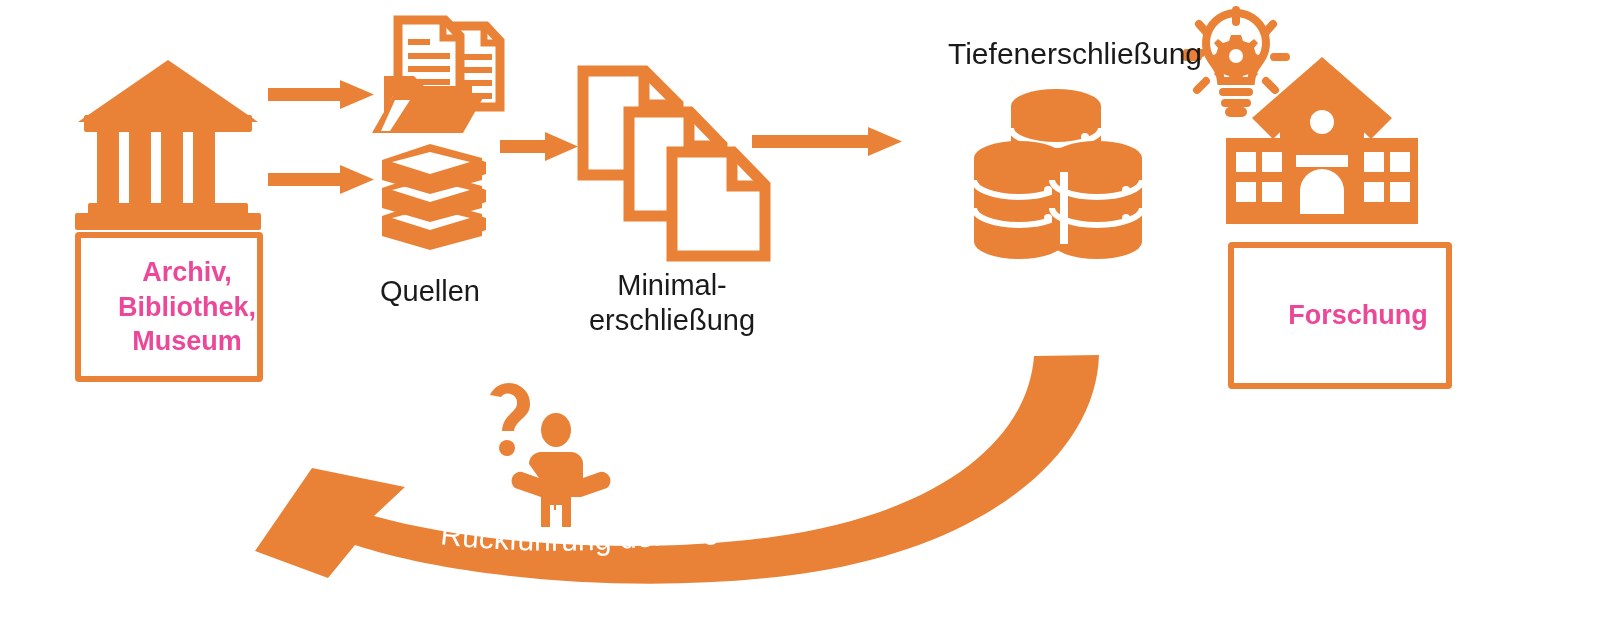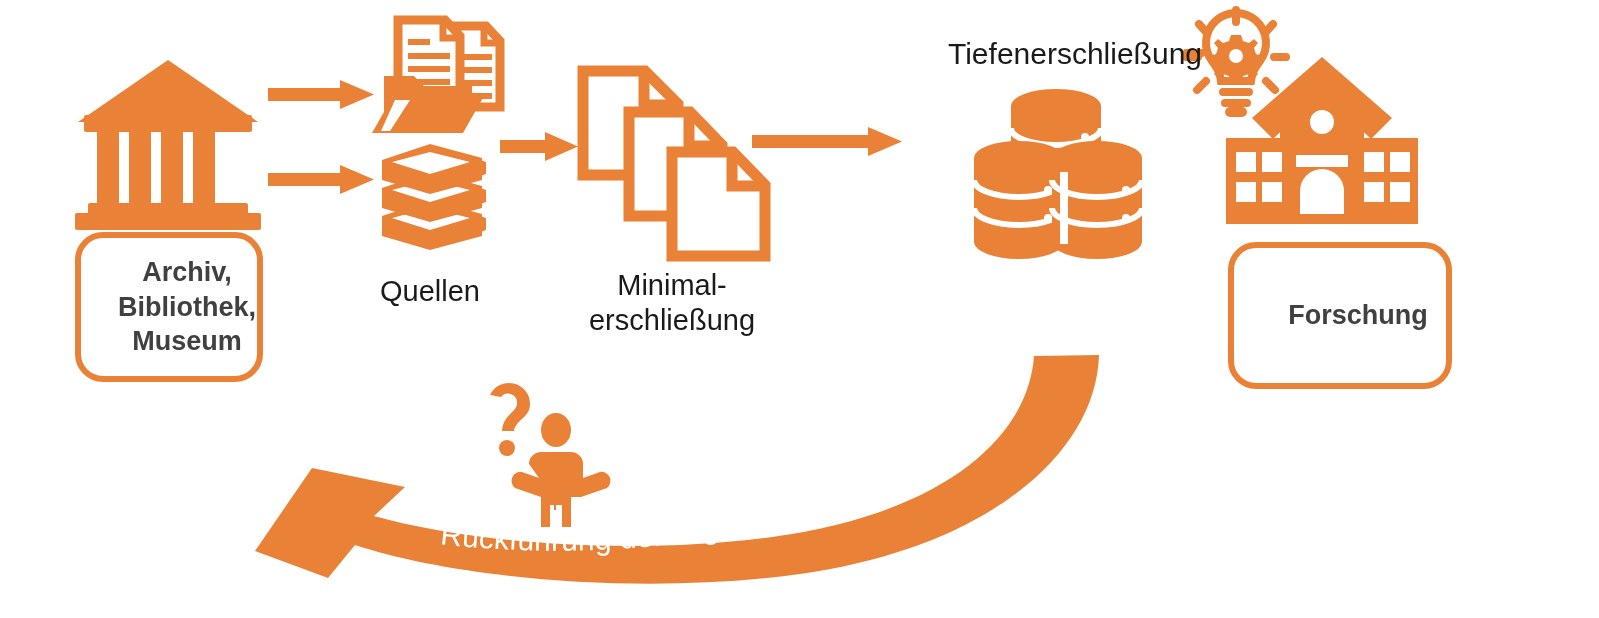--- a/index.html
+++ b/index.html
@@ -22,28 +22,28 @@
     position: absolute;
     left: 0;
     top: 0;
     width: 1599px;
     height: 618px;
   }
   .label-box {
     position: absolute;
     box-sizing: border-box;
     border: 6px solid var(--accent, #E98236);
-    border-radius: 28px;
+    border-radius: 4px;
     background: #ffffff;
     display: flex;
     align-items: center;
     justify-content: center;
     text-align: center;
     font-weight: bold;
-    color: #404040;
+    color: #ec4899;
     line-height: 1.28;
     font-family: "Liberation Sans", sans-serif;
     padding-left: 36px;
   }
   .plain-label {
     position: absolute;
     text-align: center;
     color: #1a1a1a;
     font-family: "Liberation Sans", sans-serif;
     line-height: 1.22;

